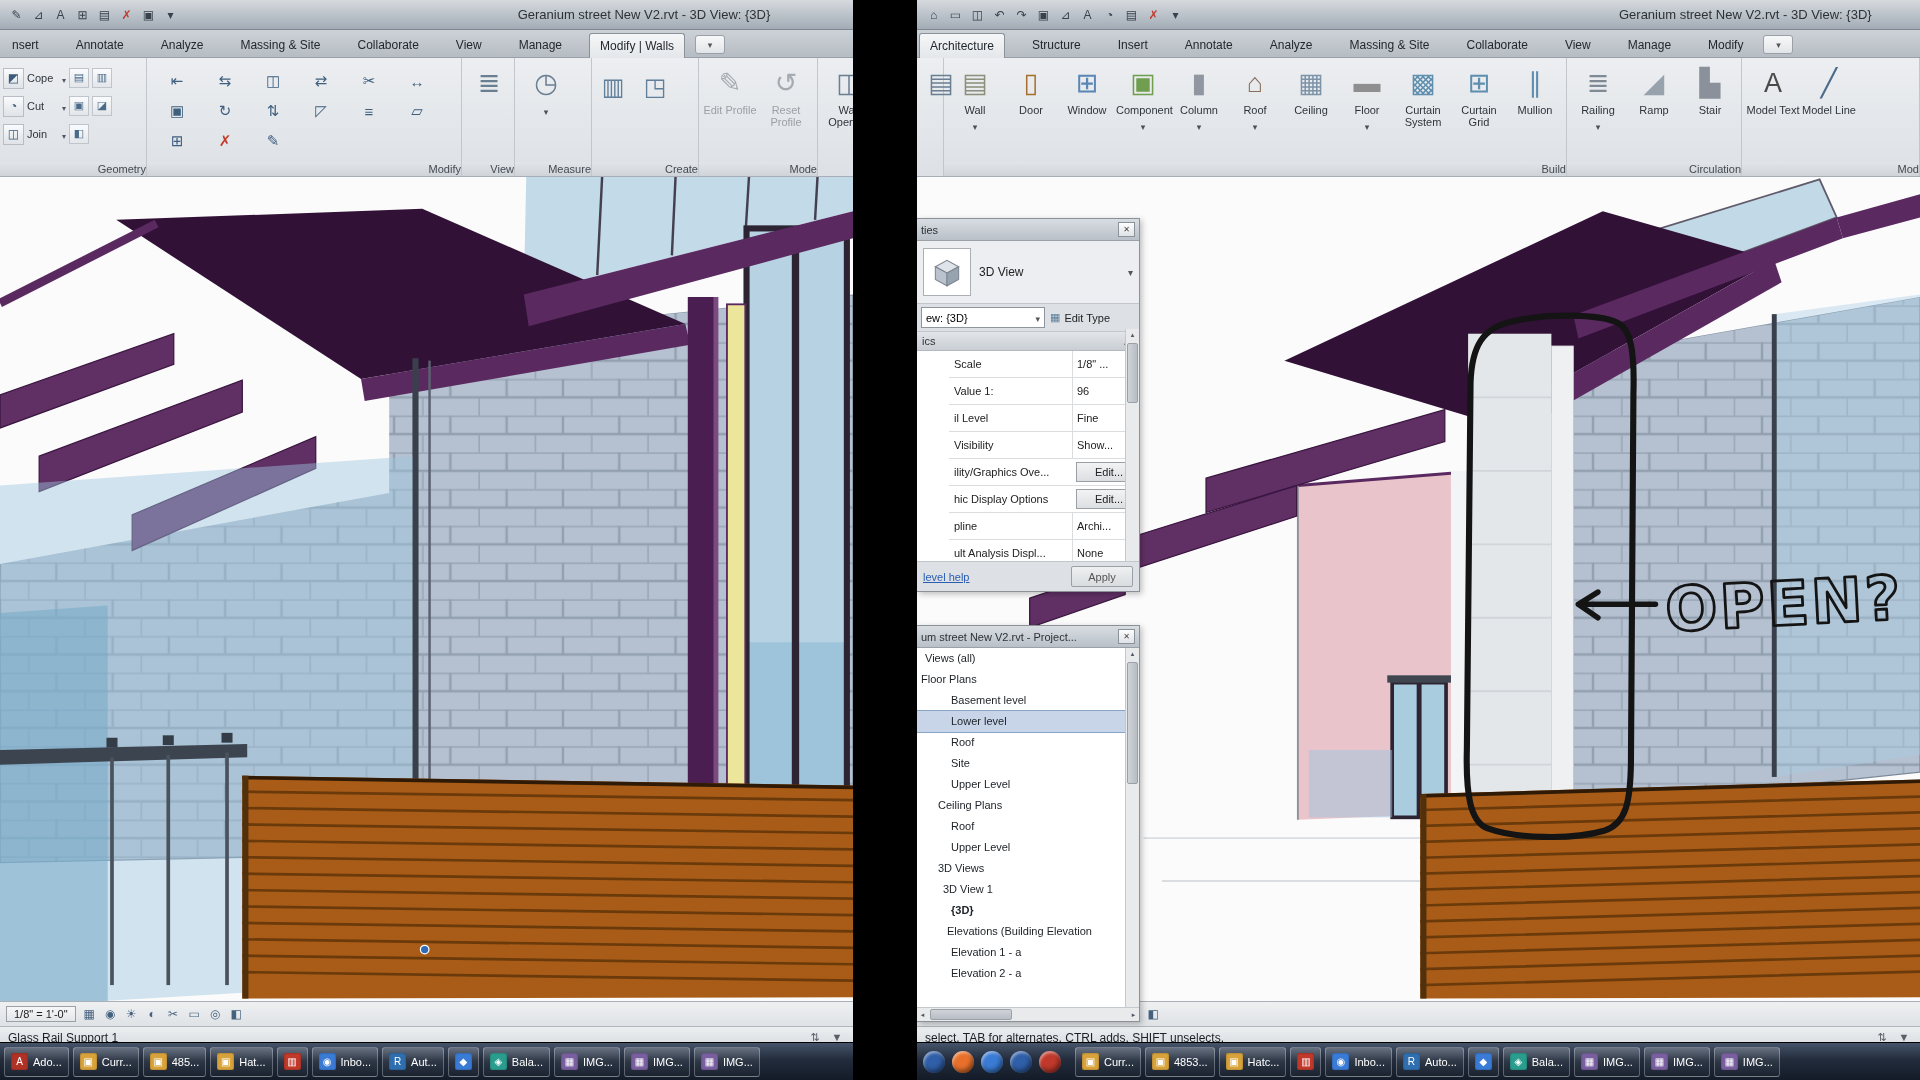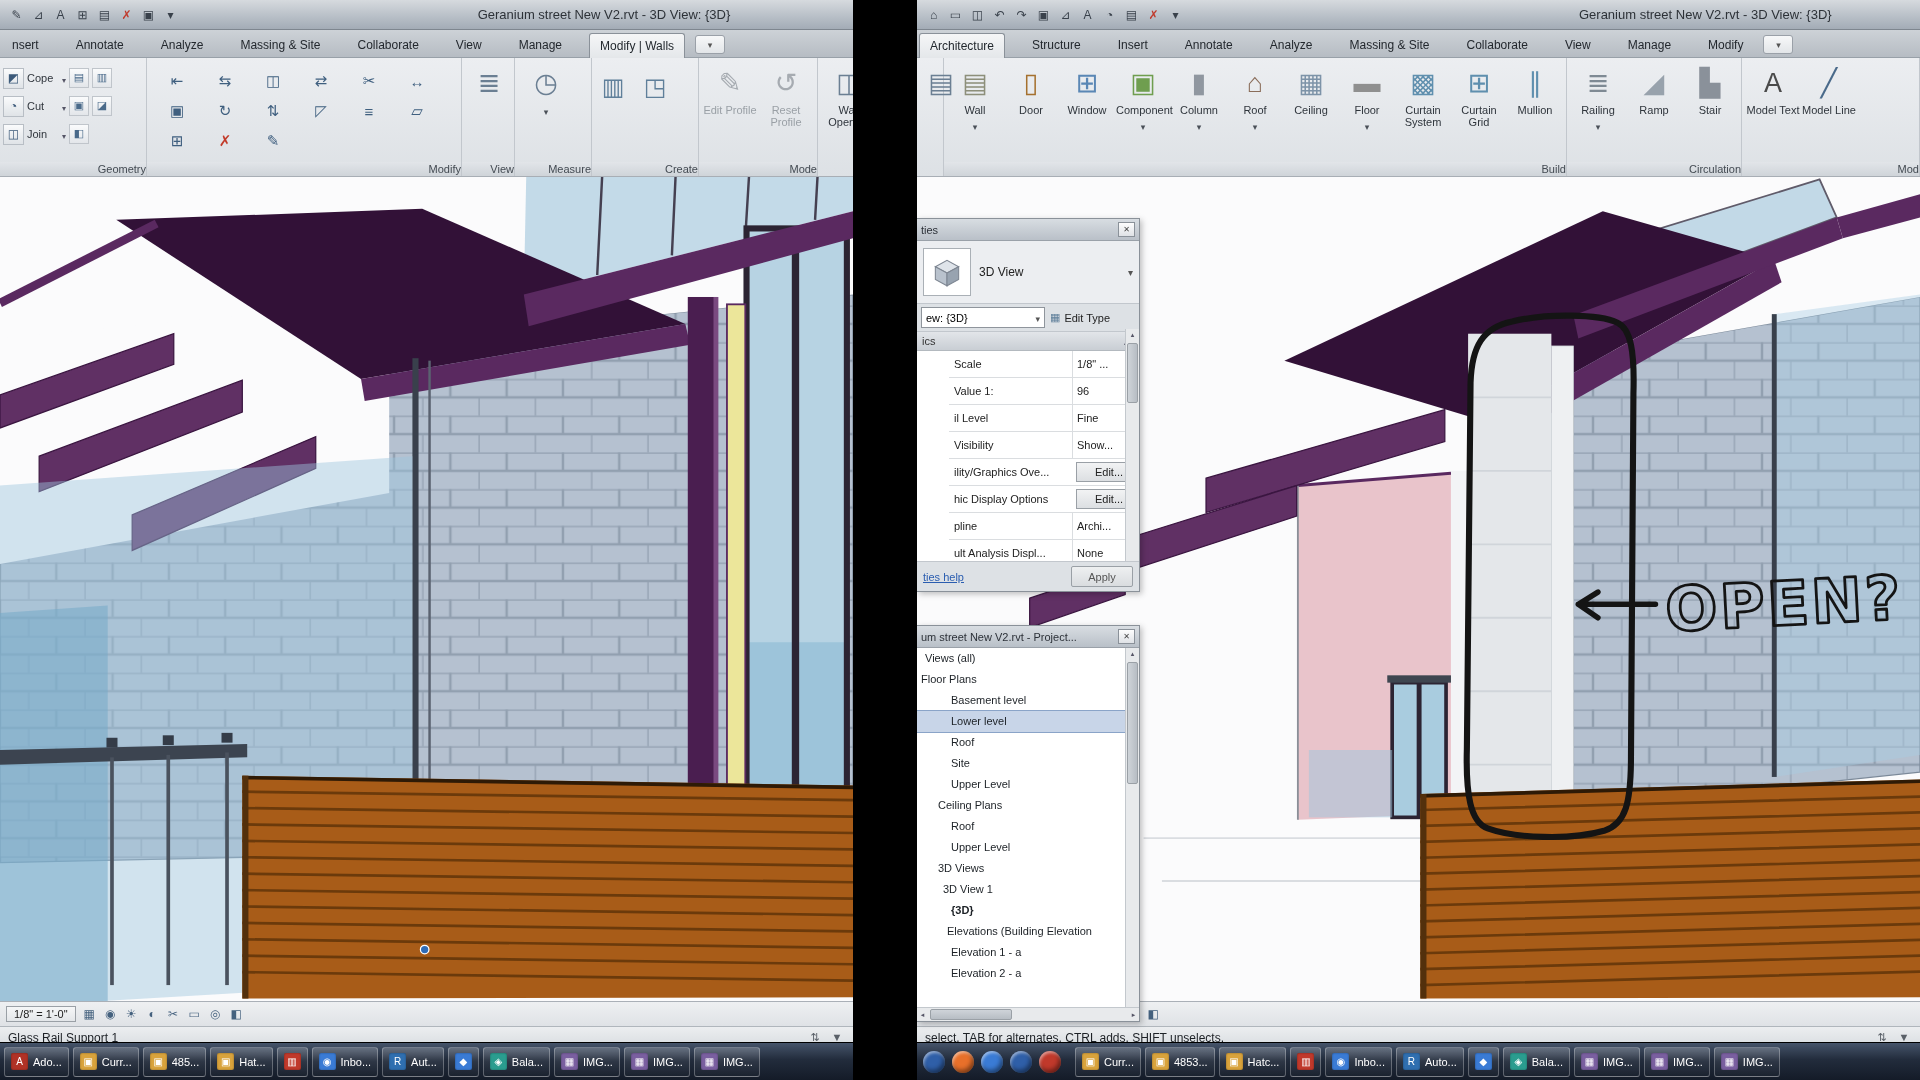--- a/index.html
+++ b/index.html
@@ -9,21 +9,21 @@
   .win.left{left:0;width:853px;}
   .win.right{left:917px;width:1003px;position:absolute;}
   .divider{position:absolute;left:853px;top:0;width:64px;height:1080px;background:#000;z-index:50;}
 
   
   .titlebar{height:29px;flex:none;background:linear-gradient(#d6dade,#b9c0c8 55%,#a3acb6);
     border-bottom:1px solid #7e868f;display:flex;align-items:center;position:relative;}
   .qat{display:flex;align-items:center;gap:1px;padding-left:6px;}
   .qicon{width:21px;height:20px;display:flex;align-items:center;justify-content:center;
     font-size:12px;color:#39414b;cursor:pointer;}
-  .title-text{position:absolute;top:0;height:29px;line-height:29px;font-size:13px;color:#2d3238;white-space:nowrap;}
+  .title-text{position:absolute;top:0;height:29px;line-height:29px;font-size:13px;color:#2d3238;white-space:nowrap;margin-left:40px;}
   .win.left .title-text{left:56%;}
   .win.right .title-text{left:66%;}
 
   
   .tabsrow{height:27px;flex:none;background:linear-gradient(#cdd2d7,#b6bcc3);border-bottom:1px solid #98a0a8;
     display:flex;align-items:flex-end;padding-left:2px;}
   .tabs{display:flex;align-items:center;gap:17px;}
   .tab{height:22px;line-height:22px;padding:0 10px;font-size:12px;color:#23282e;white-space:nowrap;cursor:pointer;}
   .tab.active{background:linear-gradient(#f5f6f7,#e4e7ea);border:1px solid #8a9199;border-bottom:none;
     border-radius:3px 3px 0 0;margin-bottom:-1px;height:24px;line-height:24px;}
@@ -703,21 +703,21 @@
           <div class="prow">
             <span class="plab">ult Analysis Displ...</span>
             <span class="pval">None</span>
           </div>
         </div>
       <div class="pscroll">
         <span class="sarr up"></span>
         <span class="sthumb"></span>
       </div>
       <div class="pfoot">
-        <a class="phelp">ties help</a>
+        <a class="phelp">level help</a>
         <span class="papply">Apply</span>
       </div>
     </aside>
 
     <aside class="palette browser">
       <div class="phead">
         <span>um street New V2.rvt - Project...</span>
         <span class="pclose"></span>
       </div>
       <div class="bbody">

